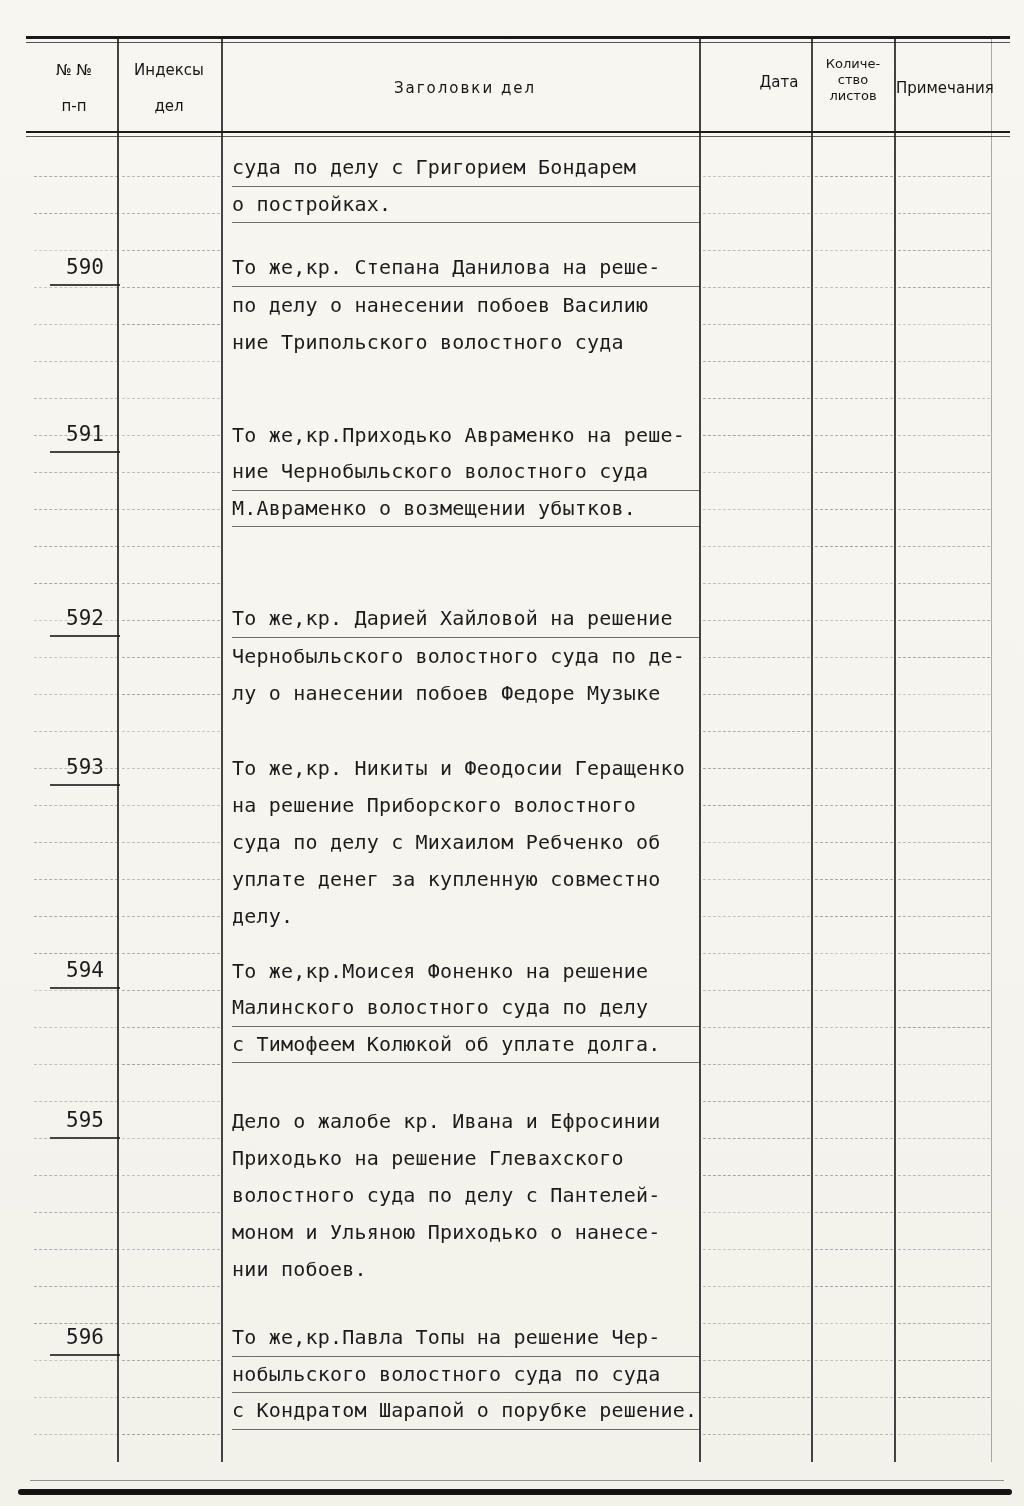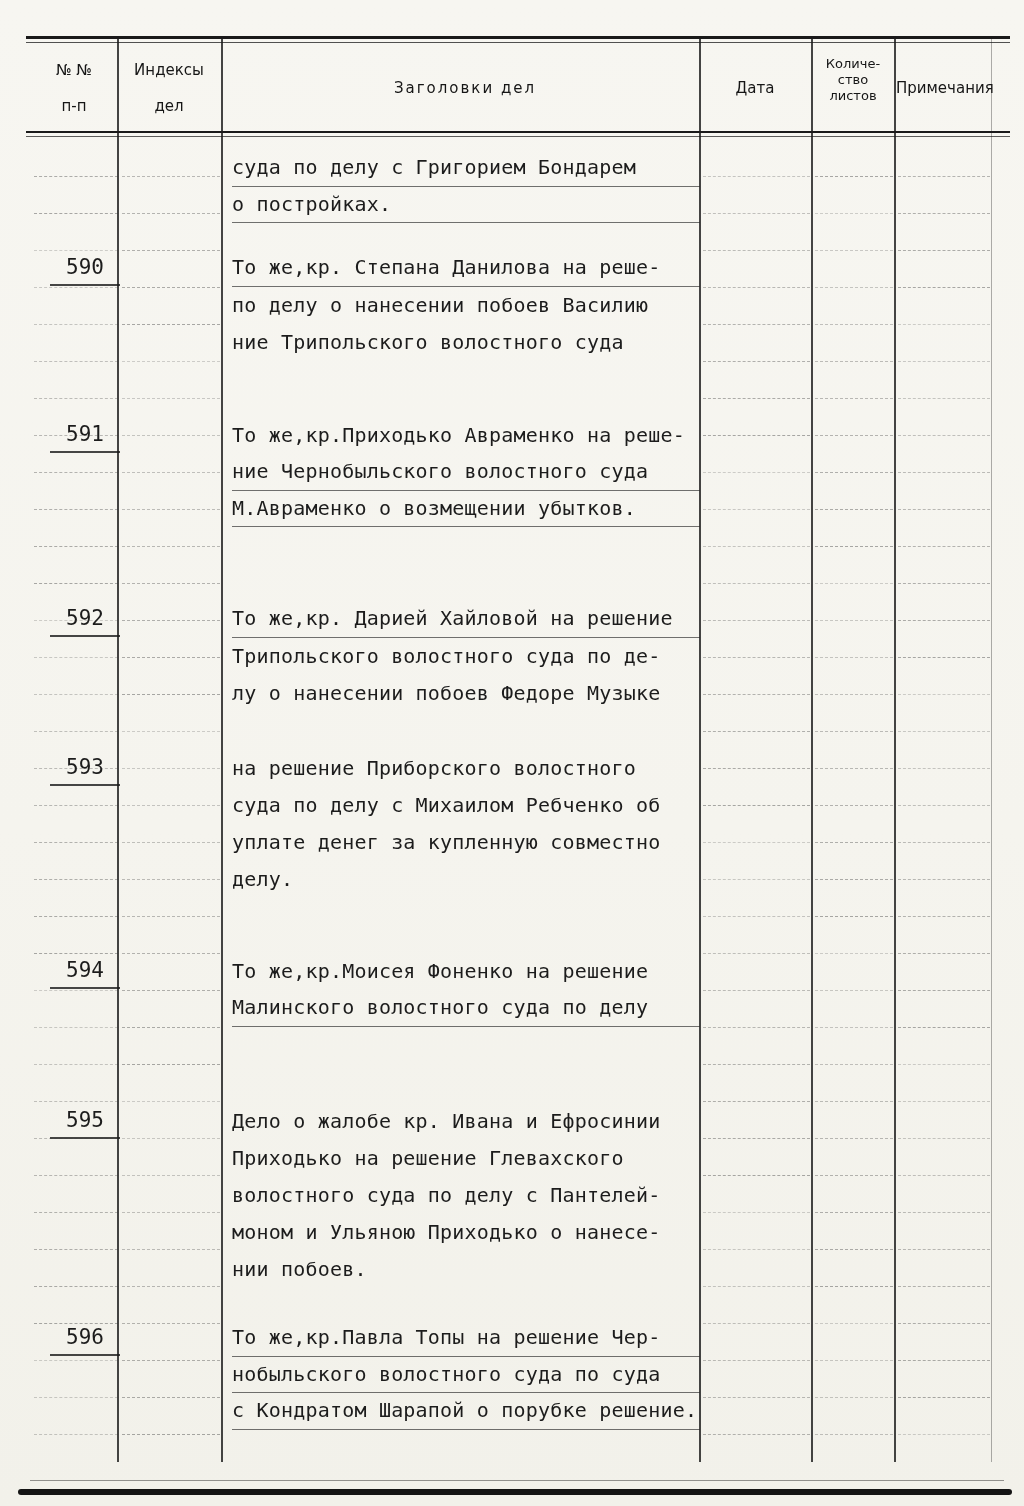--- a/index.html
+++ b/index.html
@@ -22,21 +22,21 @@
   .bottom-bar{left:18px;right:12px;top:1489px;height:6px;background:#141414;border-radius:3px;}
   .vline{position:absolute;top:38px;bottom:44px;width:2px;background:rgba(28,28,28,.82);}
   .v1{left:117px;} .v2{left:221px;} .v3{left:699px;} .v4{left:811px;} .v5{left:894px;}
   .v6{left:991px;width:1px;background:rgba(28,28,28,.35);}
   .rule-dash{position:absolute;height:0;border-top:1px dashed rgba(58,58,58,.55);}
   
   .hdr{position:absolute;font-family:"DejaVu Sans",sans-serif;font-size:15px;text-align:center;line-height:36px;color:#161616;}
   .h-np{left:34px;top:52px;width:80px;}
   .h-index{left:119px;top:52px;width:100px;}
   .h-titles{left:232px;top:70px;width:466px;letter-spacing:2px;}
-  .h-date{left:701px;top:70px;width:108px;}
+  .h-date{left:701px;top:64px;width:108px;padding-left:24px;}
   .h-count{left:813px;top:56px;width:80px;font-size:13px;line-height:16px;}
   .h-notes{left:896px;top:70px;width:96px;font-size:15px;}
   
   .entry{position:absolute;left:0;width:1024px;}
   .num{
     position:absolute;left:50px;top:1px;width:70px;height:33px;
     text-align:center;font-size:21px;line-height:33px;
     border-bottom:2px solid rgba(25,25,25,.8);
   }
   .lines{position:absolute;left:232px;top:0;width:468px;}
@@ -105,40 +105,42 @@
       <div class="line">То же,кр.Приходько Авраменко на реше-</div>
       <div class="line u">ние Чернобыльского волостного суда</div>
       <div class="line u">М.Авраменко о возмещении убытков.</div>
     </div>
   </div>
 
   <div class="entry" style="top:601px">
     <div class="num">592</div>
     <div class="lines">
       <div class="line u">То же,кр. Дарией Хайловой на решение</div>
-      <div class="line">Трипольского волостного суда по де-</div>
+      <div class="line">Чернобыльского волостного суда по де-</div>
       <div class="line">лу о нанесении побоев Федоре Музыке</div>
     </div>
   </div>
 
   <div class="entry" style="top:750px">
     <div class="num">593</div>
     <div class="lines">
+      <div class="line">То же,кр. Никиты и Феодосии Геращенко</div>
       <div class="line">на решение Приборского волостного</div>
       <div class="line">суда по делу с Михаилом Ребченко об</div>
       <div class="line">уплате денег за купленную совместно</div>
       <div class="line">делу.</div>
     </div>
   </div>
 
   <div class="entry" style="top:953px">
     <div class="num">594</div>
     <div class="lines">
       <div class="line">То же,кр.Моисея Фоненко на решение</div>
       <div class="line u">Малинского волостного суда по делу</div>
+      <div class="line u">с Тимофеем Колюкой об уплате долга.</div>
     </div>
   </div>
 
   <div class="entry" style="top:1103px">
     <div class="num">595</div>
     <div class="lines">
       <div class="line">Дело о жалобе кр. Ивана и Ефросинии</div>
       <div class="line">Приходько на решение Глевахского</div>
       <div class="line">волостного суда по делу с Пантелей-</div>
       <div class="line">моном и Ульяною Приходько о нанесе-</div>

